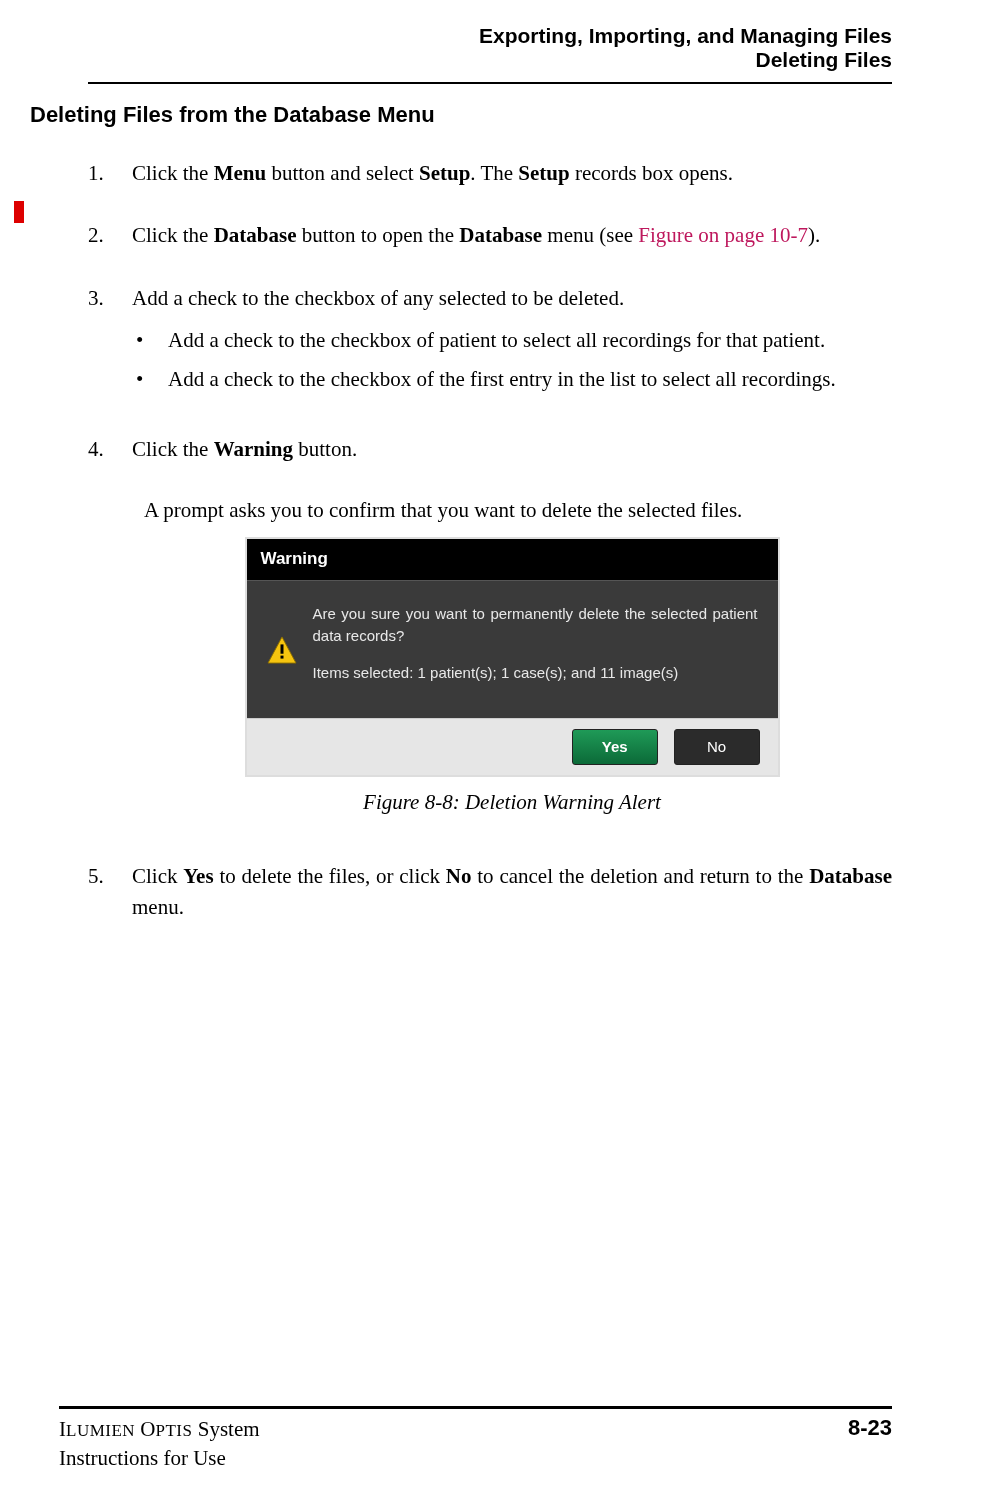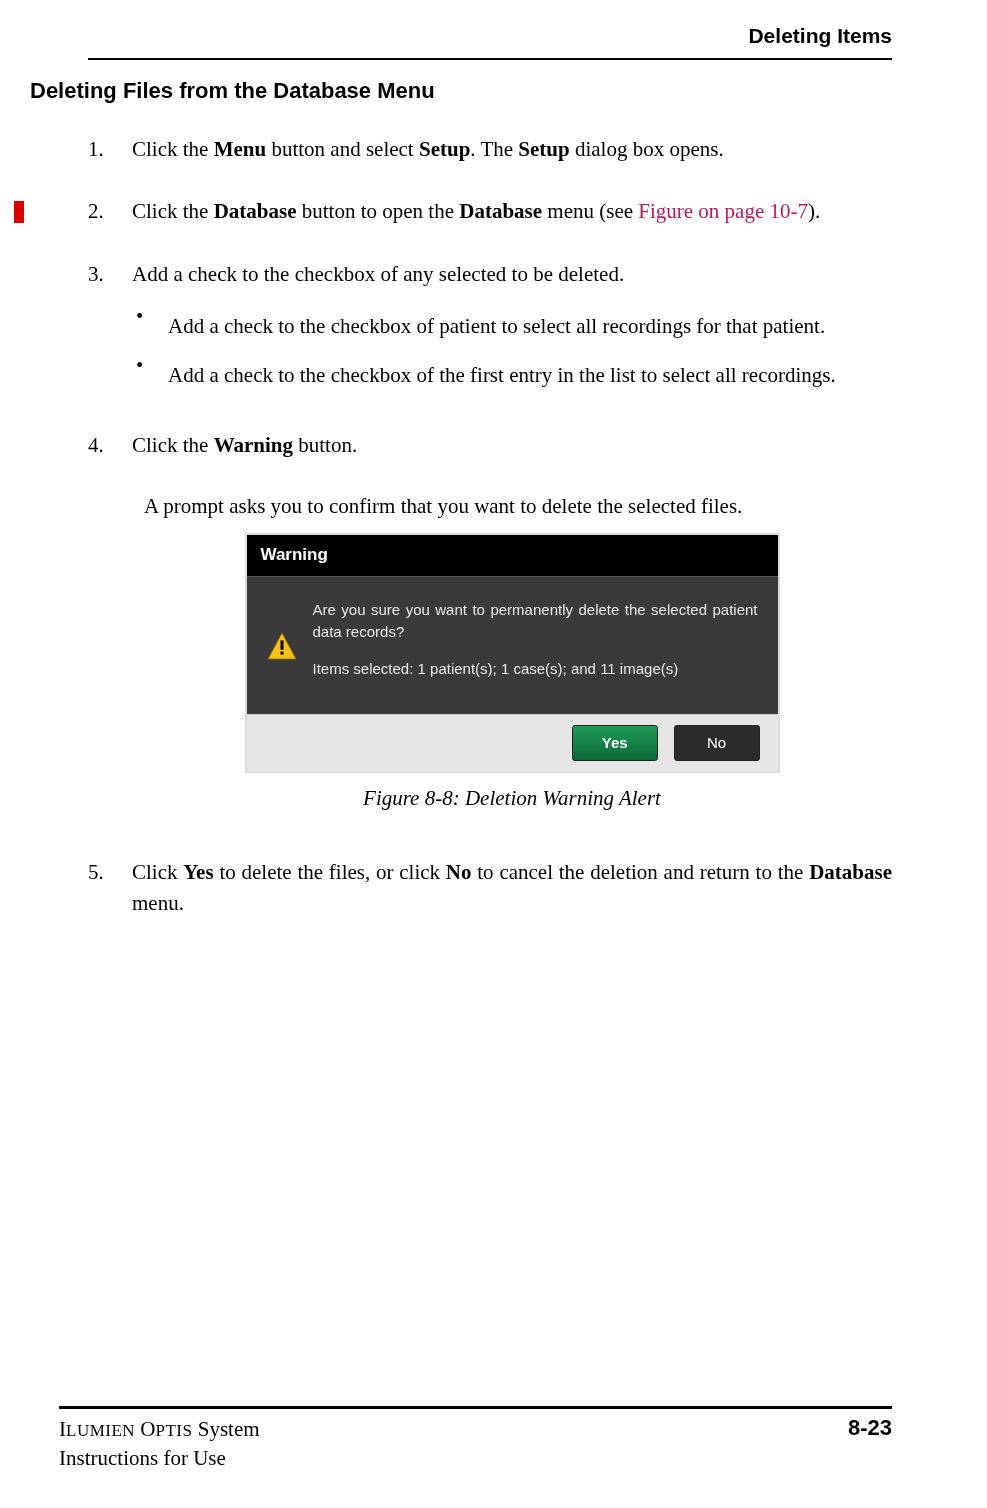--- a/index.html
+++ b/index.html
@@ -59,21 +59,21 @@
       display: flex;
       margin-bottom: 8px;
       line-height: 1.45;
     }
     .bullet-mark {
       width: 36px;
       flex-shrink: 0;
       text-align: left;
       padding-left: 4px;
     }
-    .bullet-text { flex: 1; text-align: justify; margin-top: 10px; }
+    .bullet-text { flex: 1; text-align: justify; }
     .red-mark {
       position: absolute;
       left: 14px;
       top: 201px;
       width: 10px;
       height: 22px;
       background: #d00;
     }
     .prompt-text {
       margin-top: 30px;
@@ -171,33 +171,34 @@
       font-weight: bold;
       font-size: 22px;
     }
   </style>
 </head>
 <body>
 
 <div class="red-mark"></div>
 
 <div class="header">
-  <span class="header-line2">Deleting Items</span>
+  <span class="header-line1">Exporting, Importing, and Managing Files</span>
+  <span class="header-line2">Deleting Files</span>
 </div>
 
 <hr class="rule">
 
 <div class="section-title">Deleting Files from the Database Menu</div>
 
 <div class="steps">
 
   <div class="step">
     <div class="step-num">1.</div>
     <div class="step-body">
-      <span>Click the </span><span class="bold">Menu</span><span> button and select </span><span class="bold">Setup</span><span>. The </span><span class="bold">Setup</span><span> dialog box opens.</span>
+      <span>Click the </span><span class="bold">Menu</span><span> button and select </span><span class="bold">Setup</span><span>. The </span><span class="bold">Setup</span><span> records box opens.</span>
     </div>
   </div>
 
   <div class="step">
     <div class="step-num">2.</div>
     <div class="step-body">
       <span>Click the </span><span class="bold">Database</span><span> button to open the </span><span class="bold">Database</span><span> menu (see </span><span class="link">Figure  on page 10-7</span><span>).</span>
     </div>
   </div>
 

